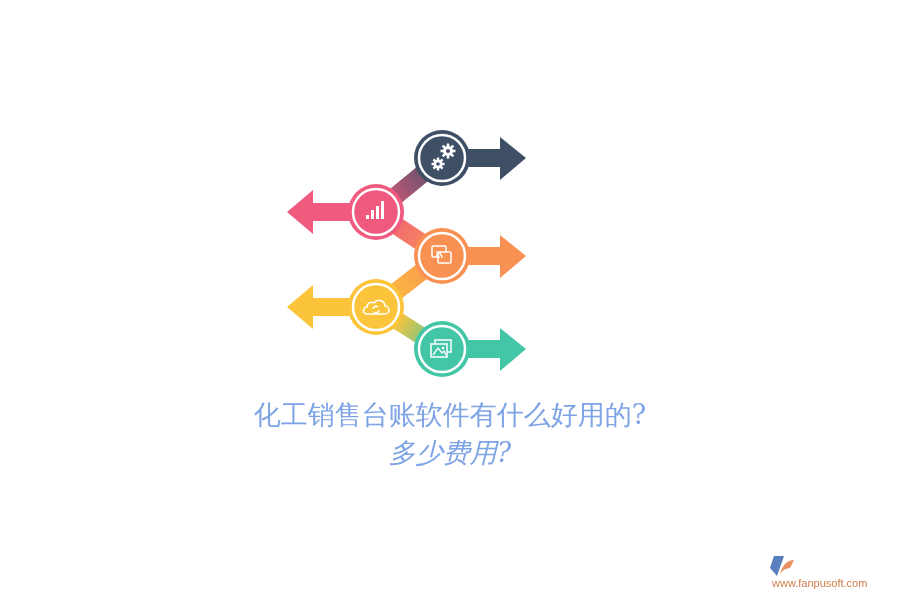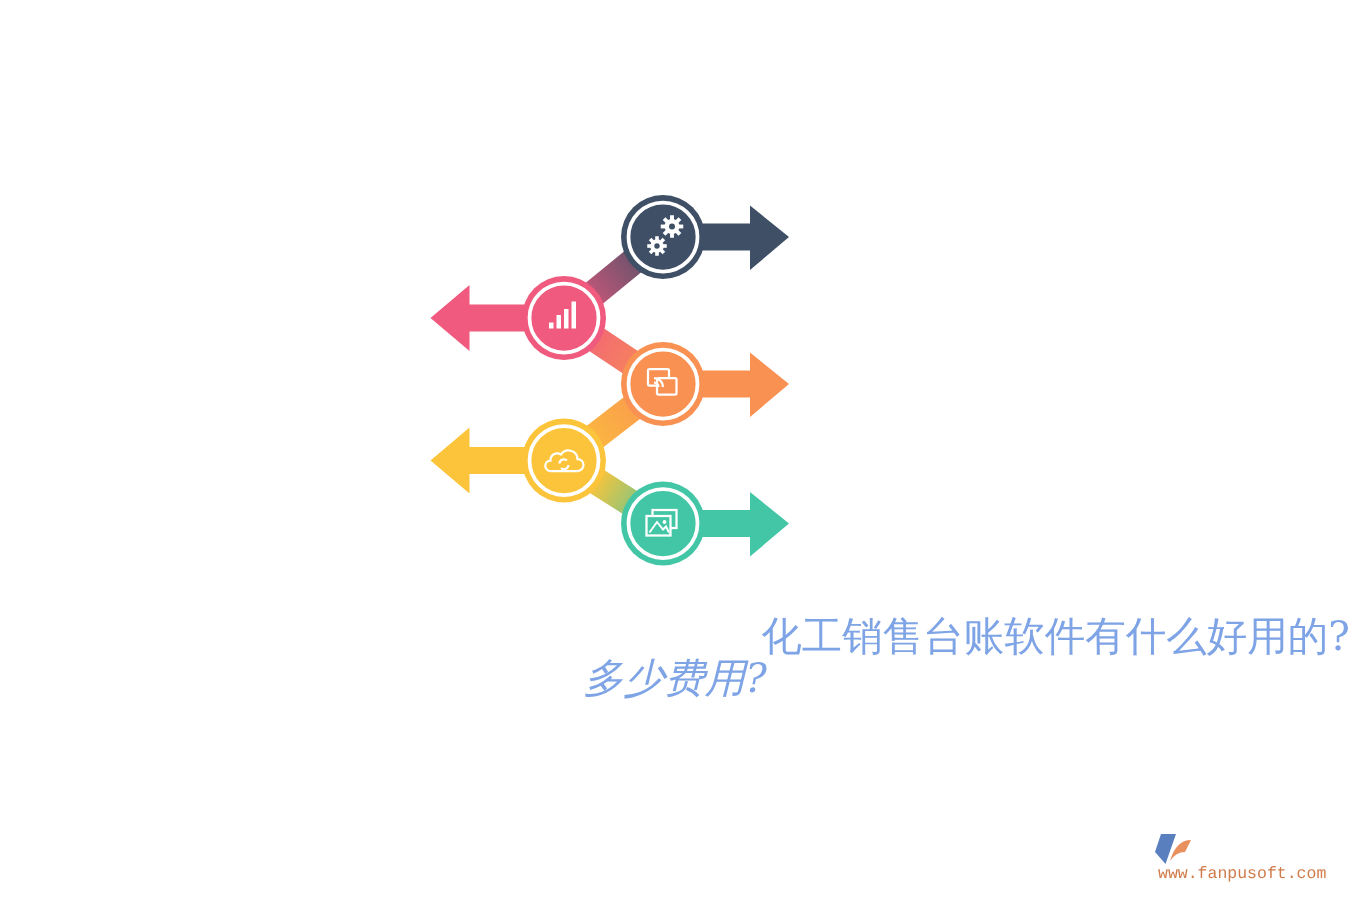--- a/index.html
+++ b/index.html
@@ -1,23 +1,23 @@
 <!DOCTYPE html>
 <html><head>
 <meta charset="utf-8">
 <style>
   html, body { margin:0; padding:0; background:#ffffff; }
   body { width:900px; height:600px; position:relative; overflow:hidden; font-family:"DejaVu Serif", serif; }
   #diagram { position:absolute; left:0; top:0; width:900px; height:600px; }
   .title { position:absolute; left:0; width:900px; text-align:center; color:#7ea4e6; font-size:27px; line-height:34px; letter-spacing:0px; font-family:"DejaVu Serif", serif; }
-  #title1 { top:408px;text-align:right; }
+  #title1 { top:398px; }
   #title2 { top:436px;font-style:italic; }
   .logo { position:absolute; left:768px; top:550px; width:125px; height:42px; }
   .logo-name { position:absolute; left:30px; top:0px; font-size:24px; color:#5a7fbf; font-family:"DejaVu Sans", sans-serif; font-weight:normal; letter-spacing:1px; white-space:nowrap; }
-  .logo-url { position:absolute; left:4px; top:27px; font-size:11px; color:#d07b4a; font-family:Liberation Mono, monospace; white-space:nowrap; }
+  .logo-url { position:absolute; left:4px; top:27px; font-size:11px; color:#d07b4a; font-family:Liberation Sans, sans-serif; white-space:nowrap; }
   .logo-mark { position:absolute; left:0; top:4px; width:28px; height:24px; }
 </style>
 </head>
 <body>
 
 <svg id="diagram" viewBox="0 0 900 600" xmlns="http://www.w3.org/2000/svg">
   <defs>
     <linearGradient id="g12" x1="442" y1="158" x2="376" y2="212" gradientUnits="userSpaceOnUse">
       <stop offset="0" stop-color="#3f4f66"></stop>
         <stop offset="1" stop-color="#ef5a7e"></stop>

